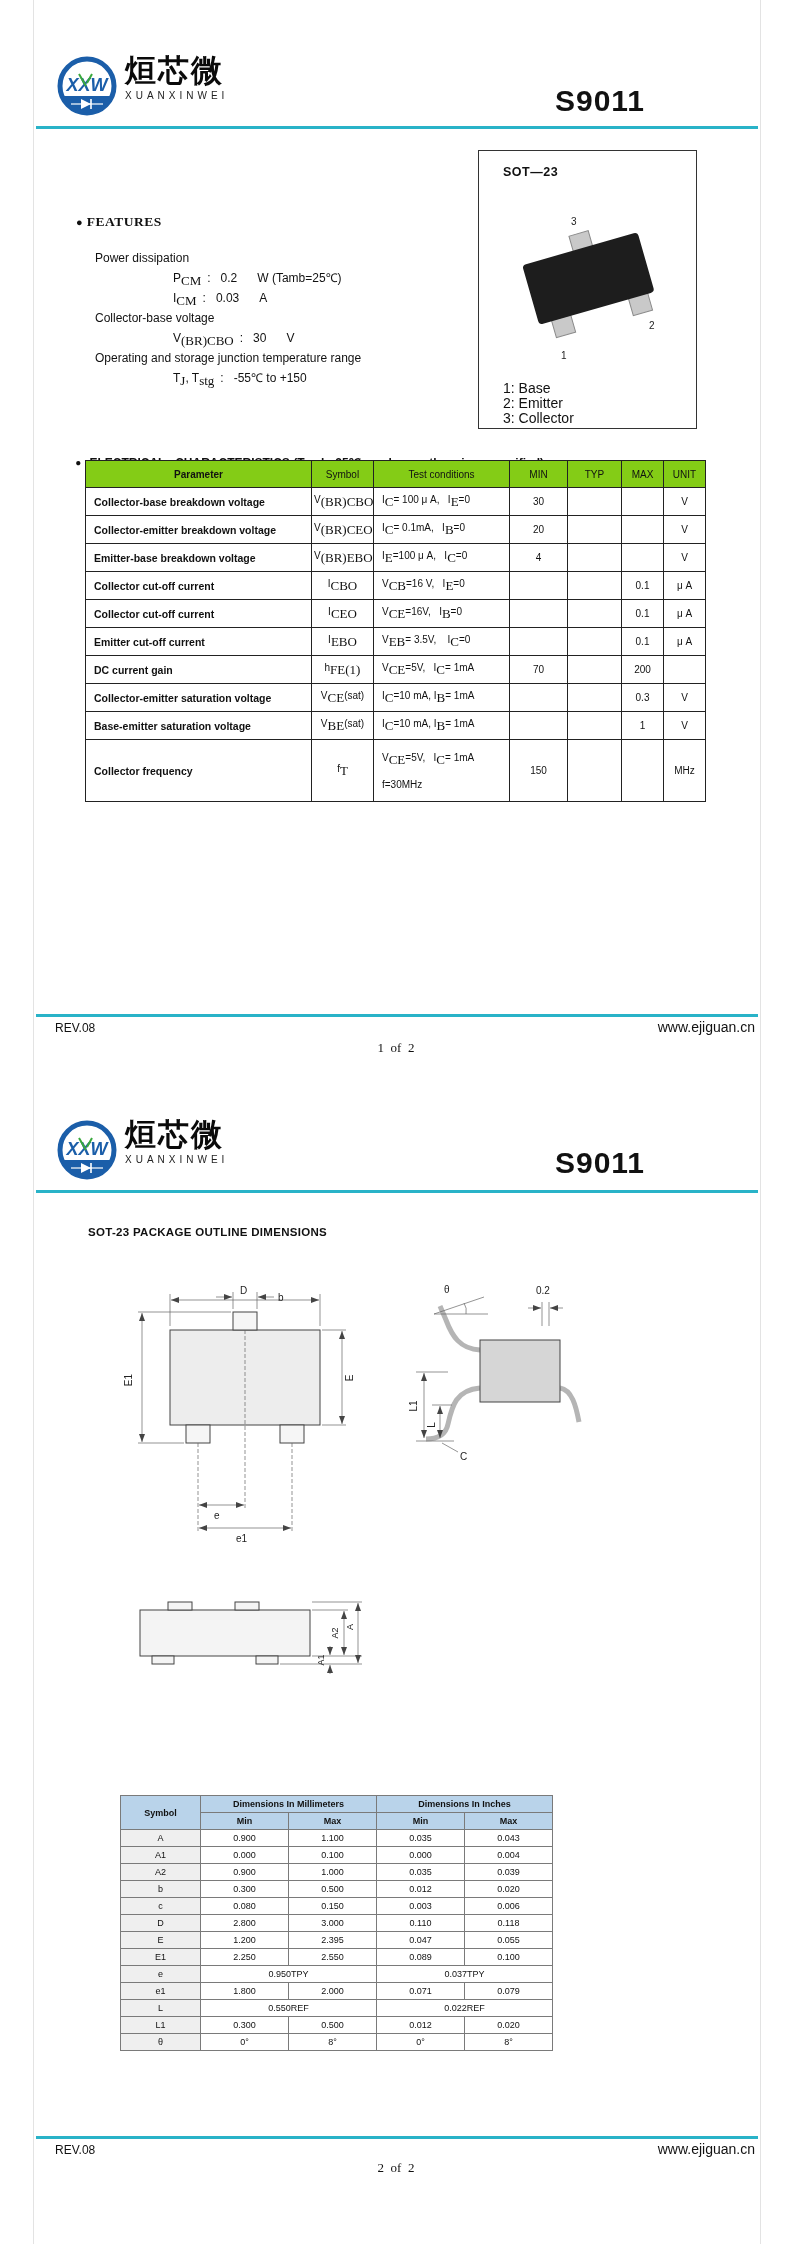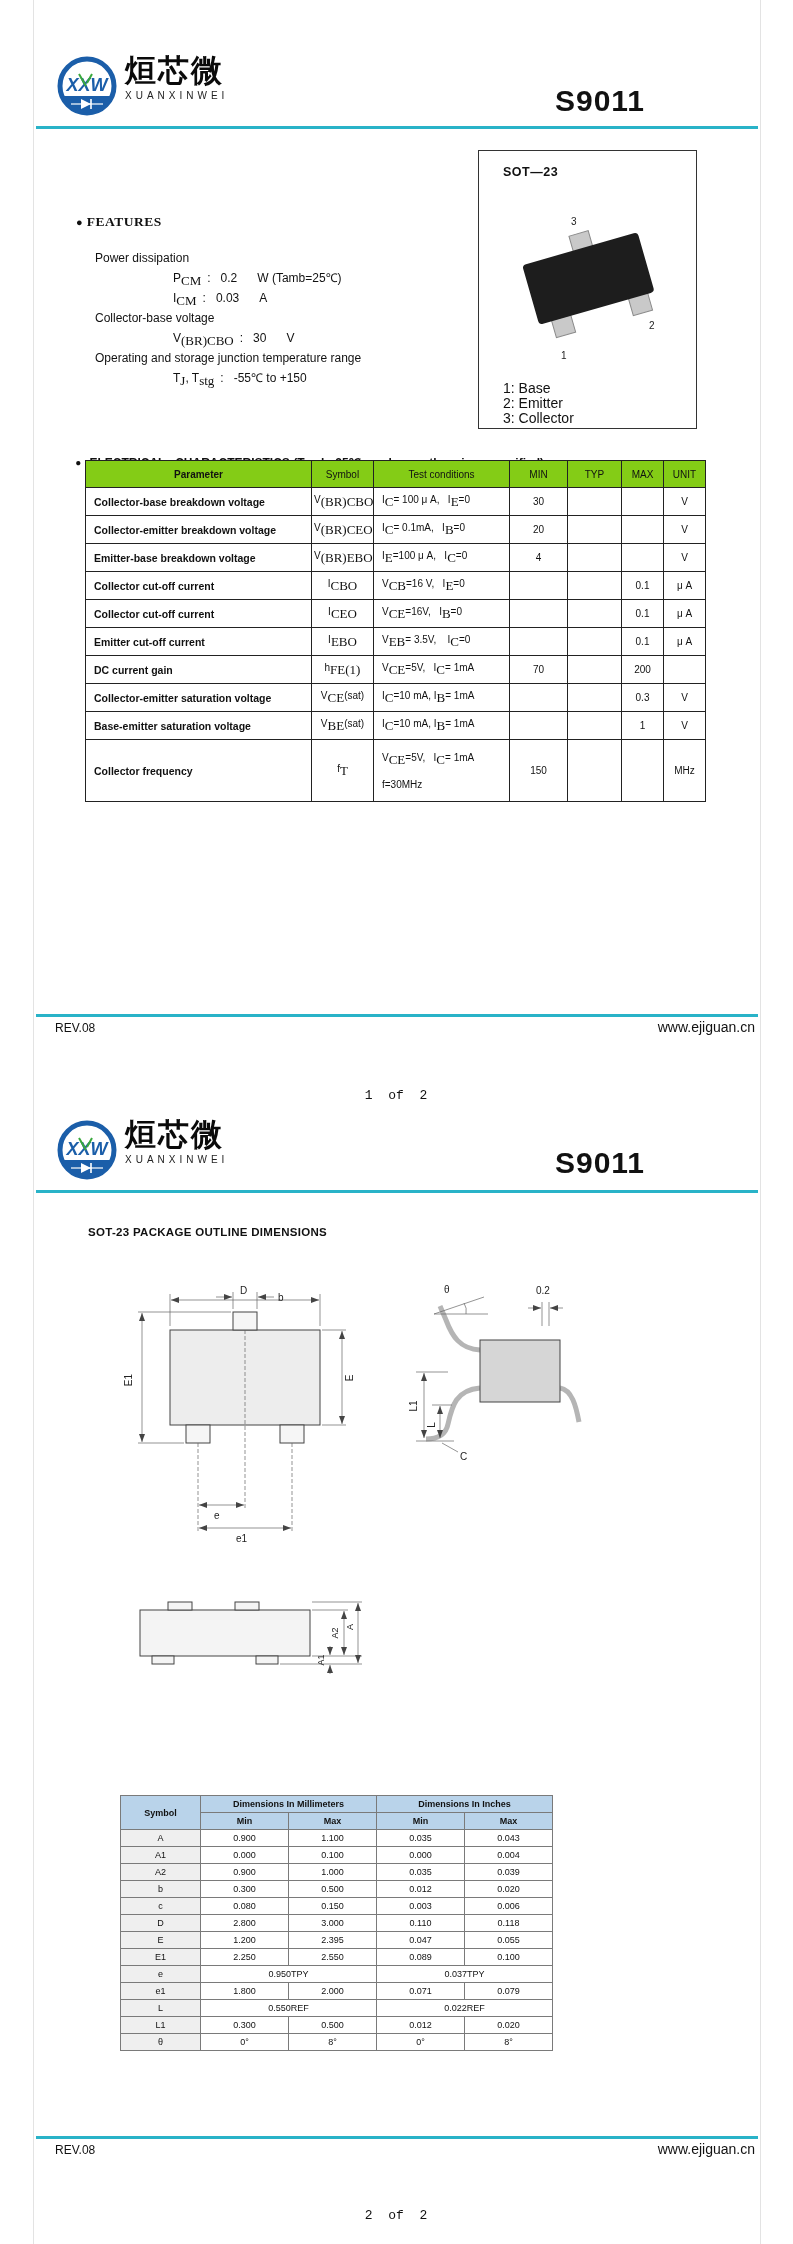--- a/index.html
+++ b/index.html
@@ -43,21 +43,21 @@
   
   .sec-title{position:absolute;font-weight:bold;font-size:11.5px;letter-spacing:.3px;}
   .outline{position:absolute;left:90px;top:1280px;width:540px;height:470px;}
   .dims{position:absolute;left:120px;top:1795px;width:432px;table-layout:fixed;}
   .dims th,.dims td{border:1px solid #7a7a7a;font-size:9px;height:16px;text-align:center;padding:0;}
   .dims thead th{background:#b9d3ea;font-weight:bold;margin-top:8px;}
   .dims td.sym{background:#efefef;}
   
   .foot-rev{position:absolute;font-size:12px;}
   .foot-site{position:absolute;font-size:14px;text-align:right;}
-  .foot-page{position:absolute;width:200px;text-align:center;font-family:Liberation Mono, monospace;font-size:13px;white-space:pre;margin-top:48px;}
+  .foot-page{position:absolute;width:200px;text-align:center;font-family:Liberation Serif, serif;font-size:13px;white-space:pre;}
   svg text{font-family:"Liberation Sans",sans-serif;}
 </style>
 </head>
 <body>
 
 <div class="sheet">
   <div class="edge" style="left:33px"></div>
   <div class="edge" style="left:760px"></div>
 
   <div class="logo" style="left:55px;top:52px">

